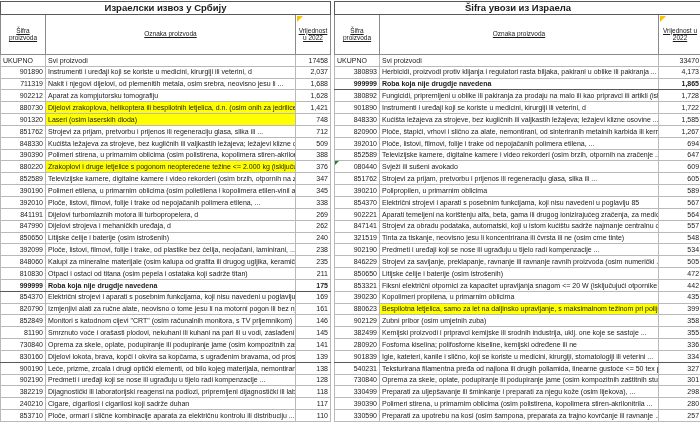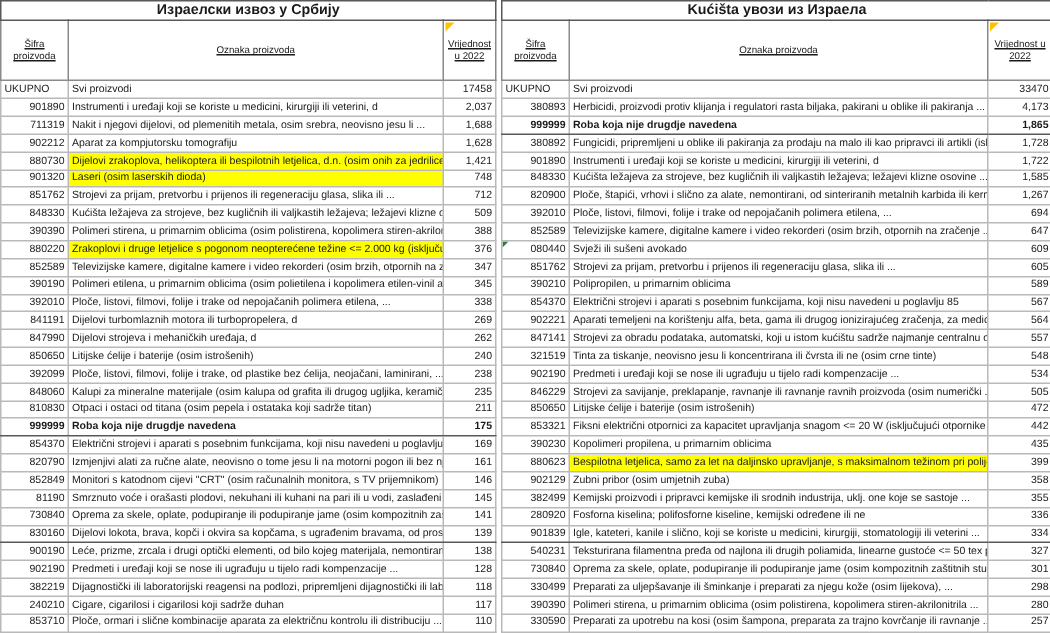--- a/index.html
+++ b/index.html
@@ -1,17 +1,17 @@
 <!DOCTYPE html>
 <html><head>
 <meta charset="utf-8">
 <style>
   html,body{margin:0;padding:0;background:#ffffff;width:700px;height:422px;overflow:hidden;
     font-family:"Liberation Sans","DejaVu Sans",sans-serif;}
-  .wrap{display:flex;width:700px;height:422px;align-items:center;gap:3px;}
+  .wrap{display:flex;width:700px;height:422px;align-items:flex-end;gap:3px;}
   table{border-collapse:collapse;table-layout:fixed;background:#fff;}
   .tbl-left{width:330px;}
   .tbl-right{width:367px;}
   th,td{border:1px solid #b9b9b9;padding:0 2px;font-size:7px;color:#1a1a1a;
     white-space:nowrap;overflow:hidden;height:11.85px;line-height:1.05;box-sizing:border-box;}
   tr.title-row th{height:13px;font-size:9.5px;font-weight:bold;text-align:center;
     border:1px solid #595959;text-decoration:none;overflow:visible;}
   tr.head-row th{height:40px;font-size:6.5px;font-weight:400;text-align:center;
     vertical-align:middle;text-decoration:underline;border:1px solid #8a8a8a;
     white-space:normal;line-height:1.2;}
@@ -215,21 +215,21 @@
   </table>
 
   <table class="tbl-right">
     <colgroup>
         <col class="code">
         <col class="desc">
         <col class="val">
       </colgroup>
     <thead>
       <tr class="title-row">
-        <th colspan="3">Kućišta увози из Израела</th>
+        <th colspan="3">Šifra увози из Израела</th>
       </tr>
       <tr class="head-row">
         <th>Šifra proizvoda</th>
         <th>Oznaka proizvoda</th>
         <th class="vh">Vrijednost u 2022</th>
       </tr>
     </thead>
     <tbody id="right-tbody">
         <tr>
           <td class="c-code ta-left">UKUPNO</td>

